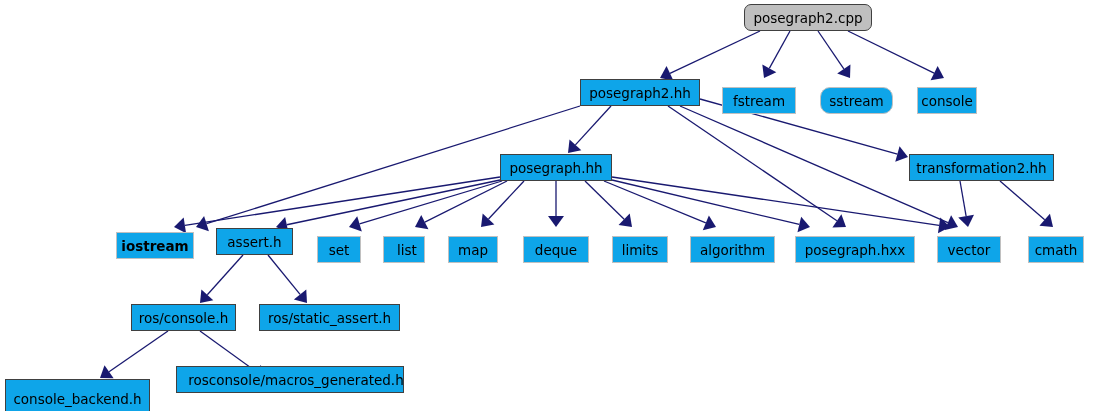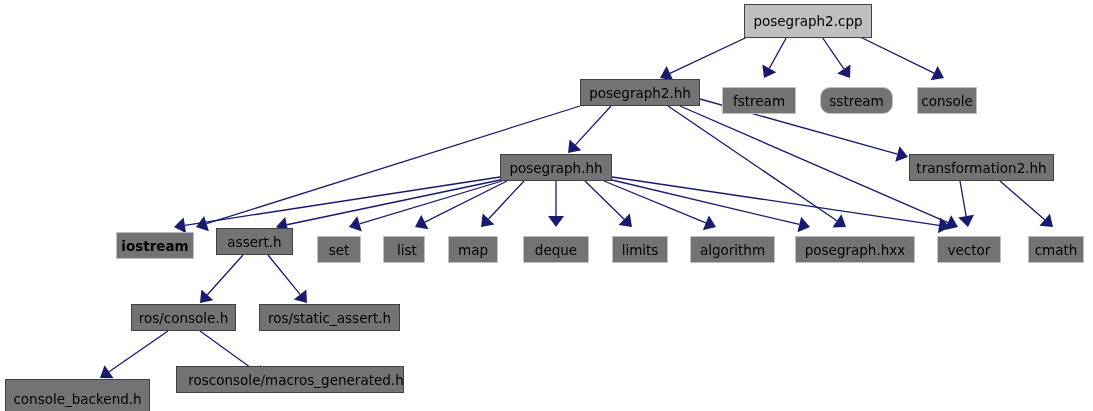--- a/index.html
+++ b/index.html
@@ -21,21 +21,21 @@
     top: 0;
     width: 1093px;
     height: 411px;
   }
   .gnode {
     position: absolute;
     box-sizing: border-box;
     display: flex;
     align-items: center;
     justify-content: center;
-    background: #737373;
+    background: #0ea5e9;
     font-size: 13.5px;
     color: #000000;
     white-space: nowrap;
     letter-spacing: 0px;
   }
   .gnode.sys {
     border: 1px solid #c0c0c0;
     margin-top: 8px;
   }
   .gnode.local {
@@ -149,21 +149,21 @@
       <g>
         <line x1="168" y1="331" x2="109.04890205610043" y2="371.7456118141659" stroke="#191970" stroke-width="1.3"></line>
         <polygon points="100,378 104.50025610276653,365.16459213700193 113.59754800943433,378.32663149132986" fill="#191970"></polygon>
       </g>
       <g>
         <line x1="200" y1="331" x2="256.08614606119914" y2="371.5545979211748" stroke="#191970" stroke-width="1.3"></line>
         <polygon points="265,378 251.39858091296261,378.0374007857572 260.7737112094357,365.07179505659235" fill="#191970"></polygon>
       </g>
     </svg>
   <div id="nodes-layer">
-      <div class="gnode root" style="left: 744px; top: 4px; width: 128px; height: 34px;">
+      <div class="gnode root" style="left: 744px; top: 4px; width: 128px; height: 27px; border-radius: 7px;">
         <span class="gnode-label">posegraph2.cpp</span>
       </div>
       <div class="gnode local" style="left: 580px; top: 79px; width: 120px; height: 27px;">
         <span class="gnode-label">posegraph2.hh</span>
       </div>
       <div class="gnode sys" style="left: 722px; top: 79px; width: 74px; height: 27px;">
         <span class="gnode-label">fstream</span>
       </div>
       <div class="gnode sys" style="left: 820px; top: 79px; width: 73px; height: 27px; border-radius: 10px;">
         <span class="gnode-label">sstream</span>

